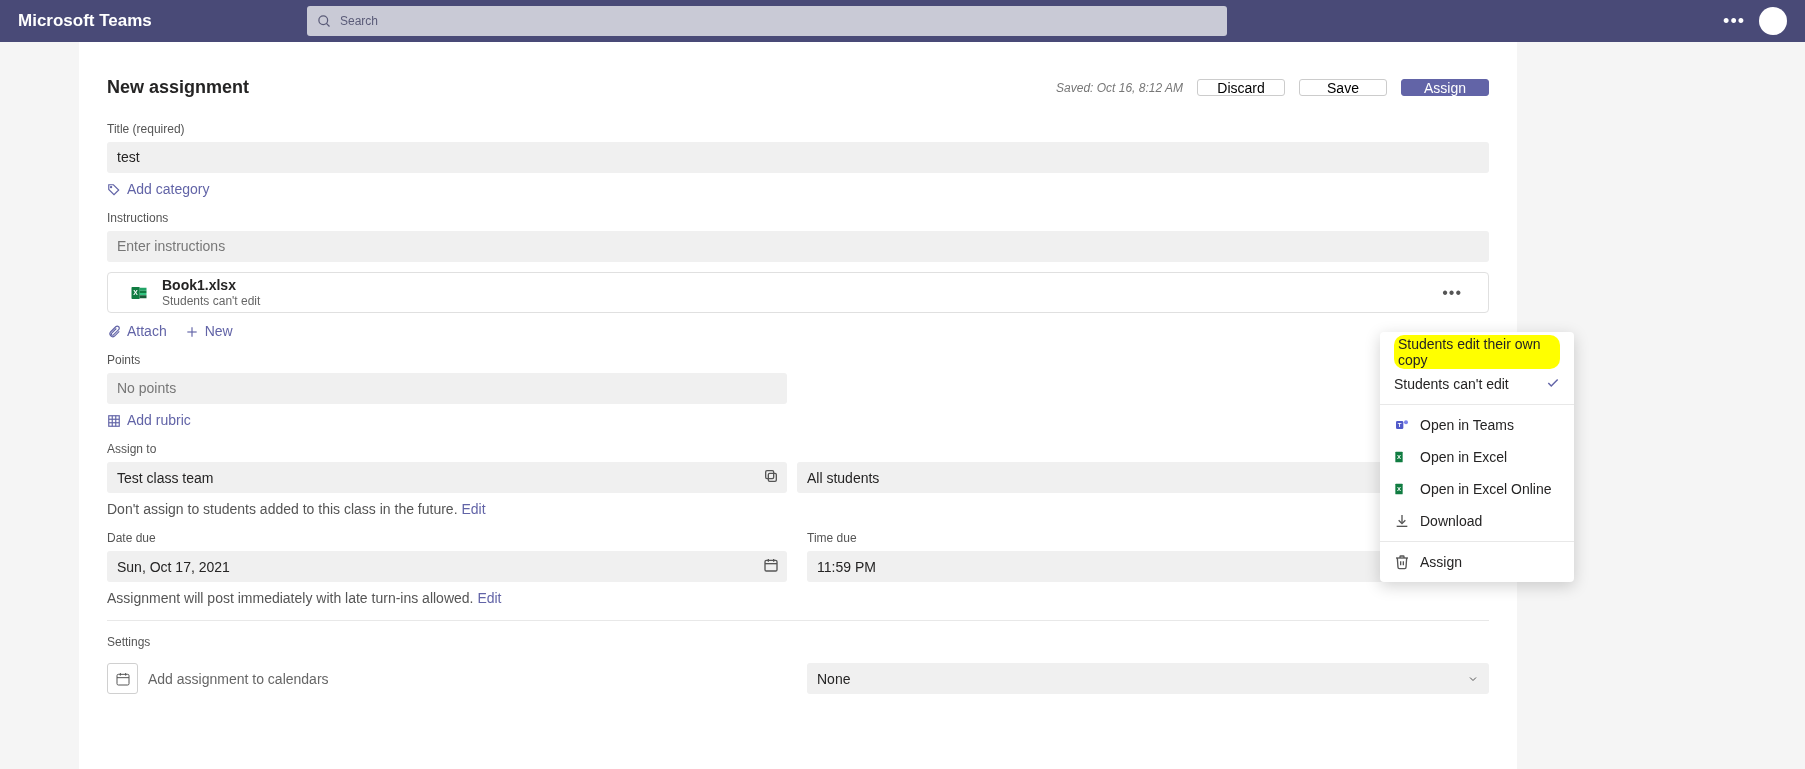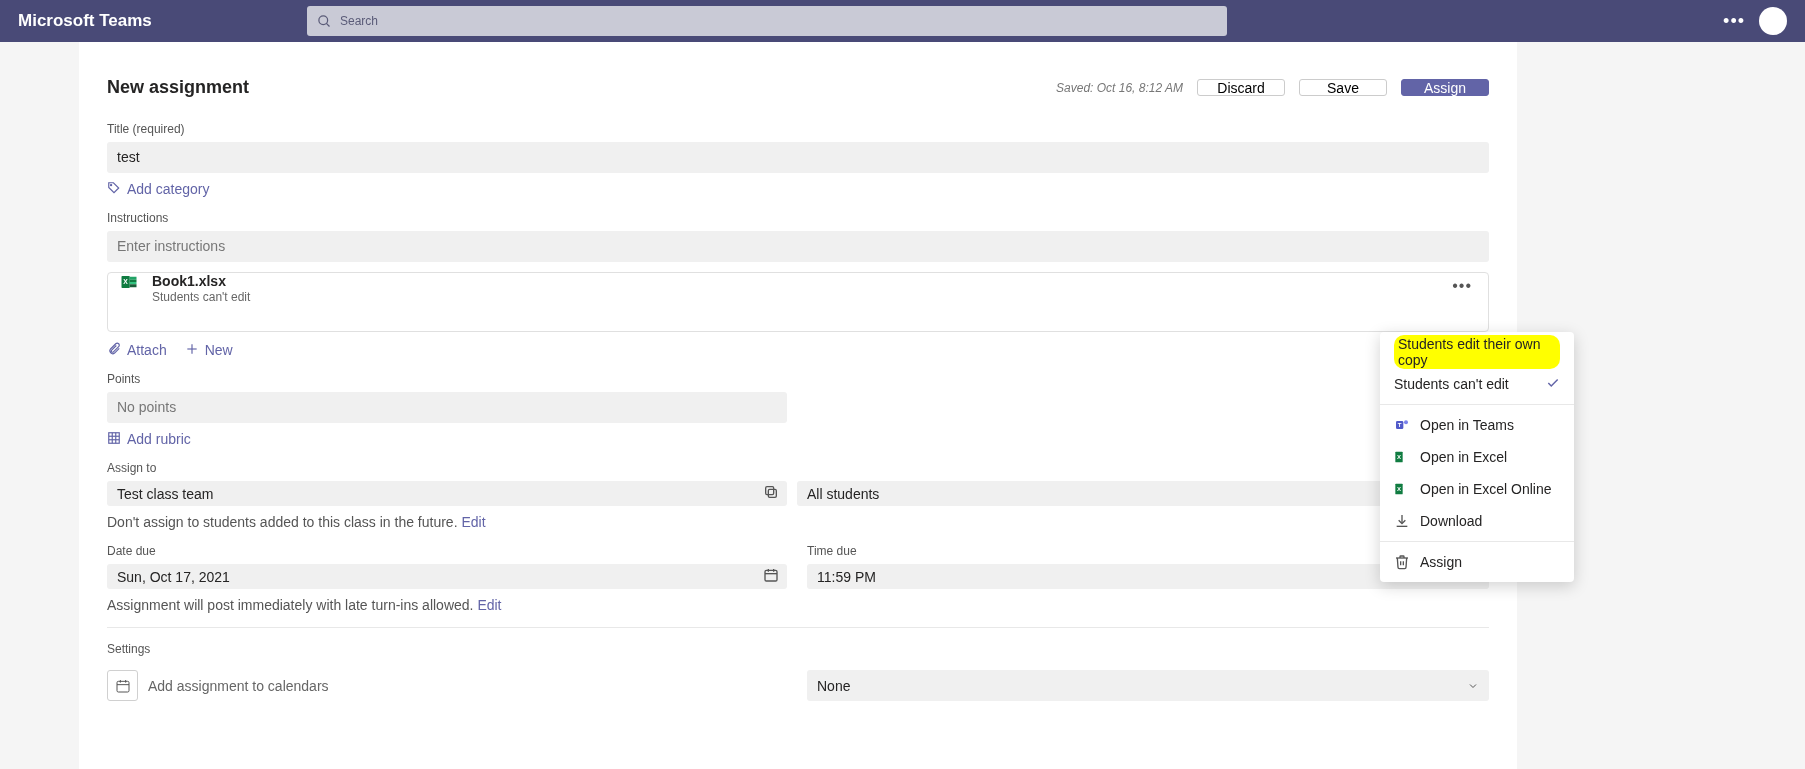--- a/index.html
+++ b/index.html
@@ -21,38 +21,38 @@
   .page-title { font-size: 18px; font-weight: 700; color: #252424; }
   .header-right { margin-left: auto; display: flex; align-items: center; gap: 14px; }
   .saved-text { font-size: 12px; font-style: italic; color: #777; }
   .btn { height: 17px; min-width: 88px; border: 1px solid #ccc; background: #fff; border-radius: 3px; font-size: 14px; cursor: pointer; padding: 0 18px; }
   .btn.primary { background: #6264A7; color: #fff; border-color: #6264A7; }
 
   .field-label { font-size: 12px; color: #555; margin-bottom: 6px; }
   .text-input { width: 100%; height: 31px; background: #f0f0f0; border: none; border-bottom: 1px solid transparent; padding: 0 10px; font-size: 14px; color: #252424; outline: none; border-radius: 3px; }
   .text-input::placeholder { color: #777; }
   
-  .link-row { margin-top: 8px; display: flex; align-items: flex-start; gap: 6px; color: #6264A7; font-size: 14px; cursor: pointer; }
+  .link-row { margin-top: 8px; display: flex; align-items: flex-end; gap: 6px; color: #6264A7; font-size: 14px; cursor: pointer; }
   .link-row svg { width: 14px; height: 14px; }
 
   .section { margin-top: 14px; }
 
-  .attachment-card { border: 1px solid #e0e0e0; border-radius: 4px; height: 60px; display: flex; padding: 0 12px; position: relative; margin-top: 10px; }
+  .attachment-card { border: 1px solid #e0e0e0; border-radius: 4px; height: 41px; display: flex; align-items: center; padding: 0 22px; position: relative; margin-top: 10px; }
   .excel-icon { width: 18px; height: 18px; display: flex; align-items: center; justify-content: center; }
   .attachment-text { margin-left: 14px; display: flex; flex-direction: column; line-height: 1.2; }
   .attachment-name { font-size: 14px; font-weight: 600; color: #252424; }
   .attachment-sub { font-size: 12px; color: #666; }
   .attachment-more { margin-left: auto; font-size: 16px; color: #555; letter-spacing: 1px; cursor: pointer; padding: 4px; }
 
   .actions { display: flex; gap: 18px; margin-top: 10px; }
   .actions .link-row { margin-top: 0; }
 
   .half-row { display: flex; gap: 10px; }
 
-  .input-with-icon { position: relative; display: flex; align-items: center; background: #f0f0f0; border-radius: 3px; height: 25px; }
+  .input-with-icon { position: relative; display: flex; align-items: center; background: #f0f0f0; border-radius: 3px; height: 31px; }
   .input-with-icon input { flex: 1; background: transparent; border: none; padding: 0 10px; font-size: 14px; outline: none; color: #252424; }
   .input-with-icon .end-icon { margin-right: 8px; color: #555; }
   .input-with-icon .end-icon svg { width: 16px; height: 16px; }
 
   .helper-text { font-size: 14px; color: #555; margin-top: 8px; }
   .helper-text a { color: #6264A7; text-decoration: none; cursor: pointer; }
 
   .divider { height: 1px; background: #e8e8e8; margin: 14px 0; }
 
   .settings-row { display: flex; gap: 10px; align-items: center; }

